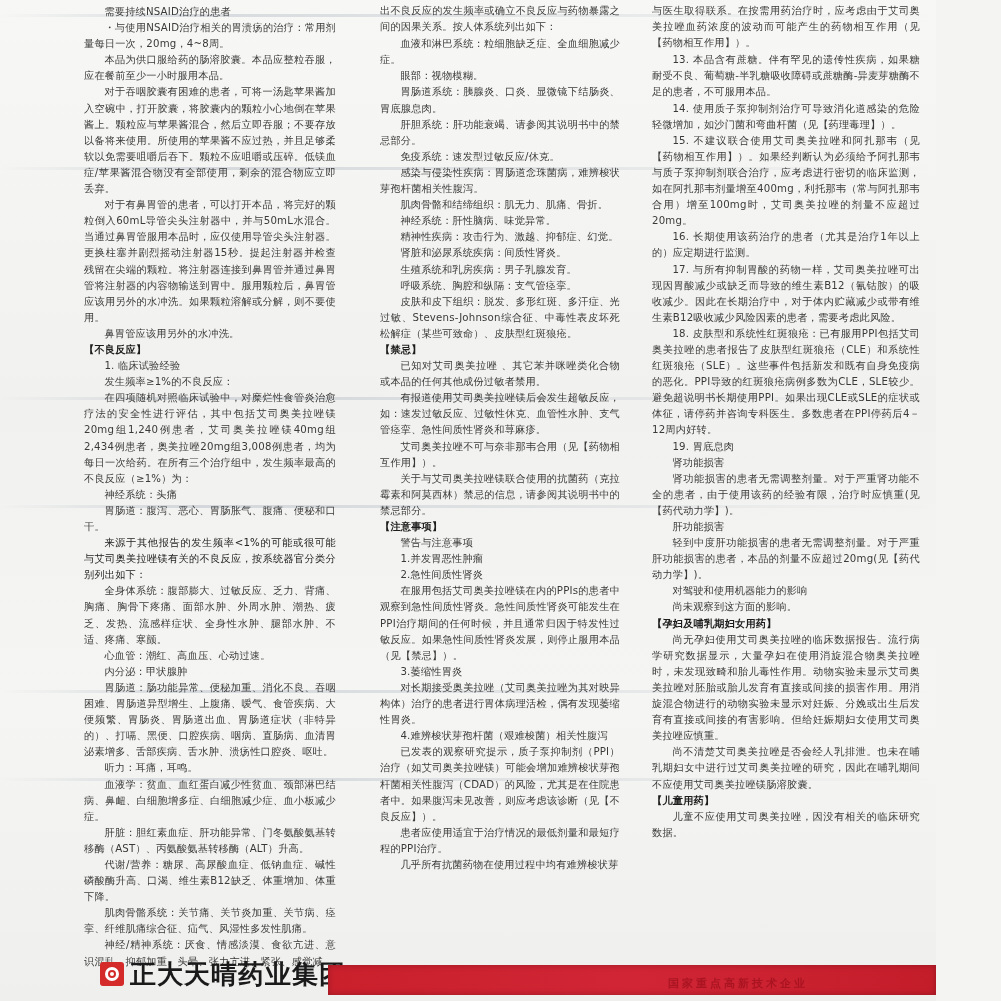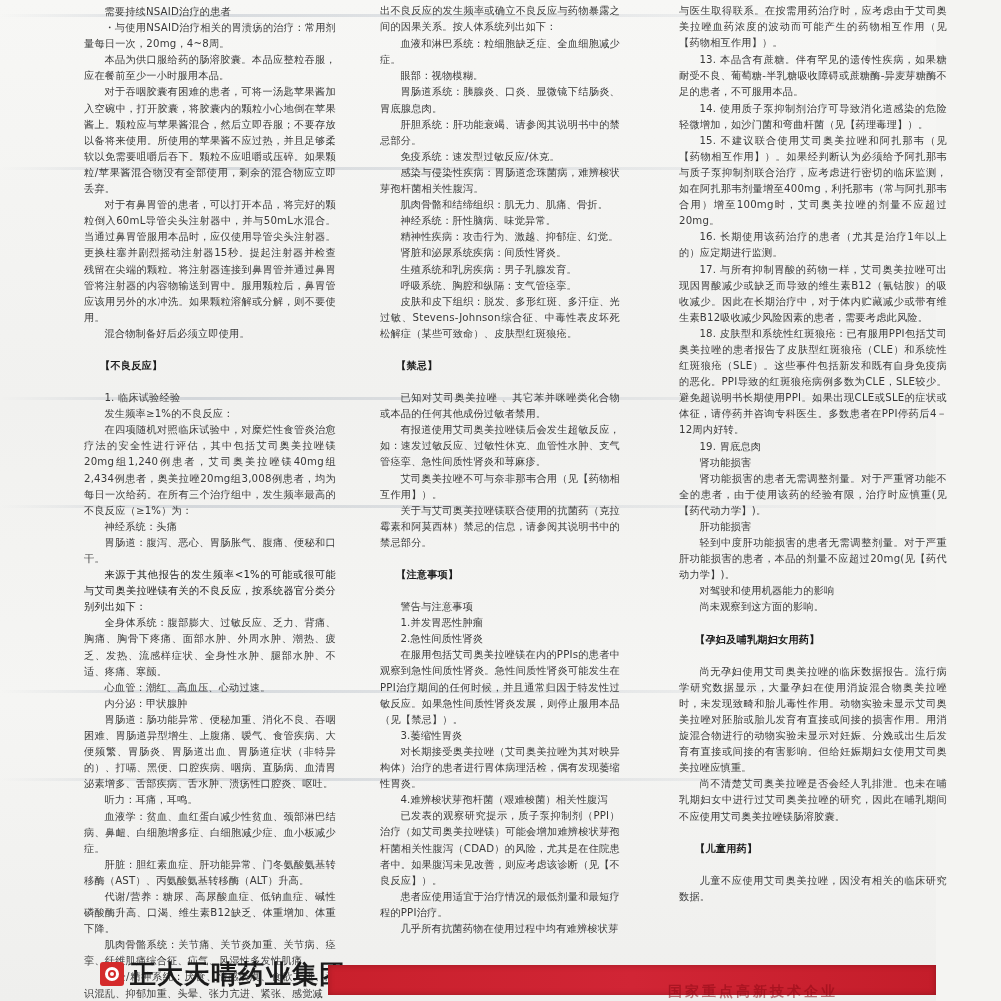--- a/index.html
+++ b/index.html
@@ -16,25 +16,25 @@
     padding-left: 40px;
   }
   .col {
     position: absolute; top: 4px;
     font-size: 10.2px; line-height: 16.1px;
     letter-spacing: 0.2px;
     text-align: justify;
   }
   .col-left  { left: 84px;  width: 252px; }
   .col-mid   { left: 380px; width: 240px; }
-  .col-right { left: 679px; width: 268px; }
+  .col-right { left: 652px; width: 268px; }
   .p { margin: 0; text-indent: 2em; }
   .p.noindent { text-indent: 0; font-family: Liberation Mono, monospace; }
   .p.b { font-weight: normal; color: #222; }
-  .h { margin: 16px; font-weight: bold; color: #1c1c1c; text-indent: 0; }
+  .h { margin: 0; font-weight: bold; color: #1c1c1c; text-indent: 0; }
   
   .streak {
     position: absolute; height: 3px; left: 0; right: 0;
     background: linear-gradient(90deg, rgba(0,0,0,0) 0%, rgba(70,90,120,0.18) 20%, rgba(70,90,120,0.10) 60%, rgba(0,0,0,0) 100%);
     pointer-events: none;
   }
   .footer-logo {
     position: absolute; left: 100px; top: 959px; height: 30px;
     display: flex; align-items: center; gap: 6px;
   }
@@ -53,43 +53,43 @@
   .logo-text {
     font-size: 26px; font-weight: bold; color: #1a1a1a; letter-spacing: 1px;
     font-family: "DejaVu Sans", sans-serif;
   }
   .red-band {
     position: absolute; left: 328px; top: 965px; width: 608px; height: 30px;
     background: linear-gradient(90deg, #c9202c 0%, #d12535 50%, #c41d2a 100%);
     box-shadow: inset 0 0 6px rgba(0,0,0,0.25);
   }
   .red-band span {
-    position: absolute; left: 340px; top: 18px; font-size: 14px; color: rgba(140,10,20,0.55);
+    position: absolute; left: 340px; top: 11px; font-size: 11px; color: rgba(140,10,20,0.55);
     letter-spacing: 3px; font-weight: bold;
   }
 </style>
 </head>
 <body>
 
 <div class="page">
 
   <div class="streak" style="top:14px;"></div>
   <div class="streak" style="top:167px;"></div>
   <div class="streak" style="top:397px;"></div>
   <div class="streak" style="top:505px;"></div>
   <div class="streak" style="top:690px;"></div>
   <div class="streak" style="top:778px;"></div>
 
   <div class="col col-left">
     <p class="p">需要持续NSAID治疗的患者</p>
     <p class="p">・与使用NSAID治疗相关的胃溃疡的治疗：常用剂量每日一次，20mg，4~8周。</p>
     <p class="p">本品为供口服给药的肠溶胶囊。本品应整粒吞服，应在餐前至少一小时服用本品。</p>
-    <p class="p">对于吞咽胶囊有困难的患者，可将一汤匙苹果酱加入空碗中，打开胶囊，将胶囊内的颗粒小心地倒在苹果酱上。颗粒应与苹果酱混合，然后立即吞服；不要存放以备将来使用。所使用的苹果酱不应过热，并且足够柔软以免需要咀嚼后吞下。颗粒不应咀嚼或压碎。如果颗粒/苹果酱混合物没有全部使用，剩余的混合物应立即丢弃。</p>
+    <p class="p">对于吞咽胶囊有困难的患者，可将一汤匙苹果酱加入空碗中，打开胶囊，将胶囊内的颗粒小心地倒在苹果酱上。颗粒应与苹果酱混合，然后立即吞服；不要存放以备将来使用。所使用的苹果酱不应过热，并且足够柔软以免需要咀嚼后吞下。颗粒不应咀嚼或压碎。低镁血症/苹果酱混合物没有全部使用，剩余的混合物应立即丢弃。</p>
     <p class="p">对于有鼻胃管的患者，可以打开本品，将完好的颗粒倒入60mL导管尖头注射器中，并与50mL水混合。当通过鼻胃管服用本品时，应仅使用导管尖头注射器。更换柱塞并剧烈摇动注射器15秒。提起注射器并检查残留在尖端的颗粒。将注射器连接到鼻胃管并通过鼻胃管将注射器的内容物输送到胃中。服用颗粒后，鼻胃管应该用另外的水冲洗。如果颗粒溶解或分解，则不要使用。</p>
-    <p class="p">混合物制备好后必须立即使用。</p>
+    <p class="p">鼻胃管应该用另外的水冲洗。</p>
     <p class="h">【不良反应】</p>
     <p class="p">1. 临床试验经验</p>
     <p class="p">发生频率≥1%的不良反应：</p>
     <p class="p">在四项随机对照临床试验中，对糜烂性食管炎治愈疗法的安全性进行评估，其中包括艾司奥美拉唑镁20mg组1,240例患者，艾司奥美拉唑镁40mg组2,434例患者，奥美拉唑20mg组3,008例患者，均为每日一次给药。在所有三个治疗组中，发生频率最高的不良反应（≥1%）为：</p>
     <p class="p">神经系统：头痛</p>
     <p class="p">胃肠道：腹泻、恶心、胃肠胀气、腹痛、便秘和口干。</p>
     <p class="p b">来源于其他报告的发生频率&lt;1%的可能或很可能与艾司奥美拉唑镁有关的不良反应，按系统器官分类分别列出如下：</p>
     <p class="p">全身体系统：腹部膨大、过敏反应、乏力、背痛、胸痛、胸骨下疼痛、面部水肿、外周水肿、潮热、疲乏、发热、流感样症状、全身性水肿、腿部水肿、不适、疼痛、寒颤。</p>
     <p class="p">心血管：潮红、高血压、心动过速。</p>
     <p class="p">内分泌：甲状腺肿</p>

